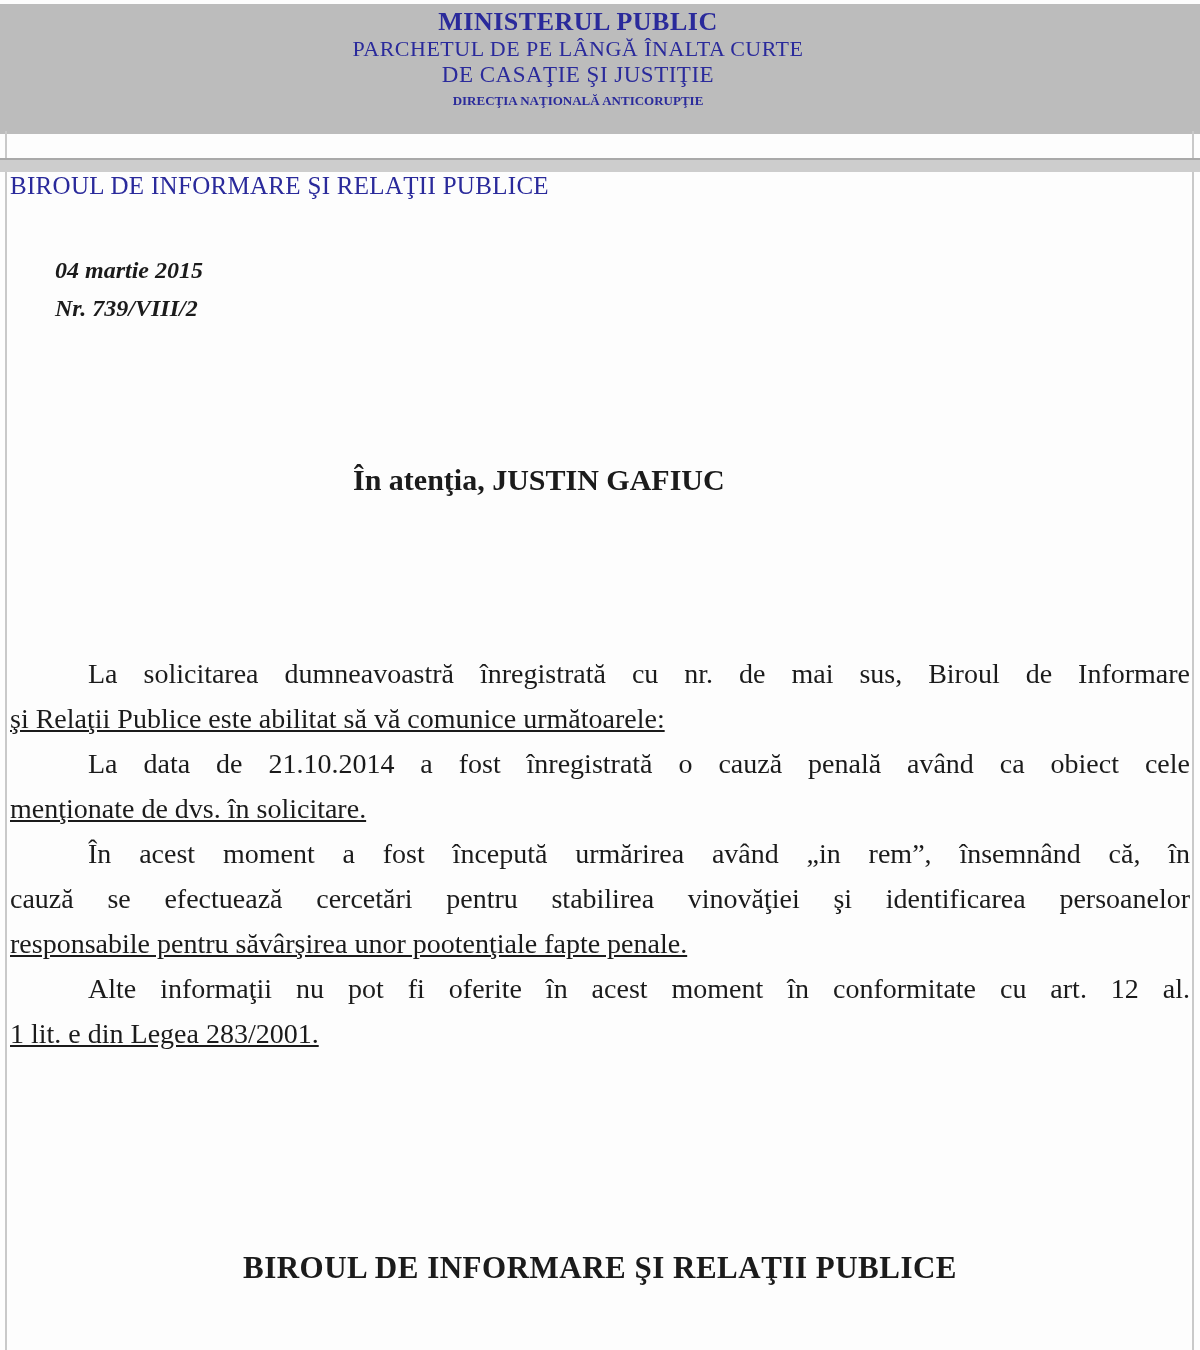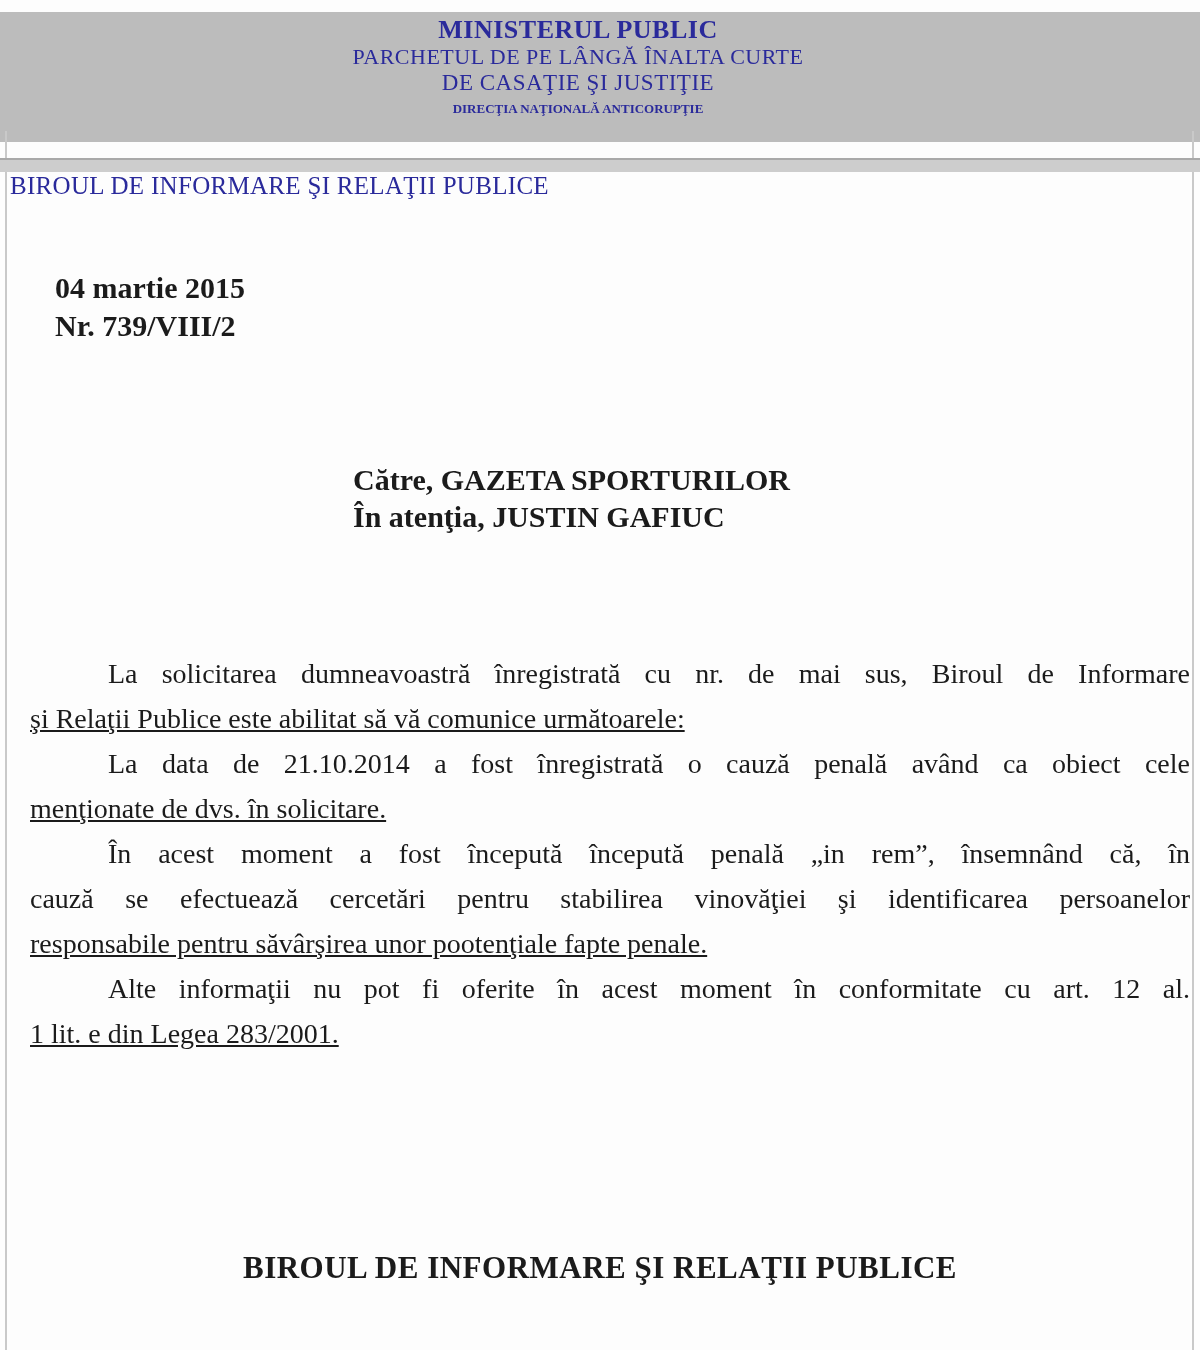--- a/index.html
+++ b/index.html
@@ -9,21 +9,21 @@
     height: 1350px;
     background: #fdfdfd;
     font-family: "Liberation Serif", serif;
     color: #1b1b1b;
     overflow: hidden;
   }
 
   
   .header-band {
     position: absolute;
-    top: 12px; left: 0;
+    top: 4px; left: 0;
     width: 1200px; height: 130px;
     background: #bcbcbc;
     box-sizing: border-box;
     padding-top: 4px;
     padding-right: 44px;
     text-align: center;
     color: #2a2a9b;
   }
   .hb1 { font-size: 26px; font-weight: bold; line-height: 28px; letter-spacing: 0.5px; }
   .hb2 { font-size: 22px; line-height: 26px; letter-spacing: 0.5px; text-align: center; }
@@ -47,45 +47,45 @@
   .office-line {
     position: absolute;
     left: 10px; top: 172px;
     font-size: 25px;
     color: #2a2a9b;
     letter-spacing: 0.3px;
   }
 
   .date-block {
     position: absolute;
-    left: 55px; top: 269px;
+    left: 55px; top: 251px;
     font-weight: bold;
-    font-size: 30px;
+    font-size: 24px;
     line-height: 38px;
+    font-style: italic;
   }
 
   .recipient-block {
     position: absolute;
     left: 353px; top: 461px;
     font-weight: bold;
     font-size: 30px;
     line-height: 37px;
   }
 
   .body-paragraphs {
     position: absolute;
     left: 10px; top: 651px;
     width: 1180px;
     font-size: 28px;
   }
   .bline {
     line-height: 45px;
     text-align: justify;
     text-align-last: justify;
-    margin-left: 20px;
   }
   .bline.last  { text-align-last: left; text-decoration: underline; }
   .bline.first { text-indent: 78px; }
 
   .signature {
     position: absolute;
     left: 0; top: 1250px;
     width: 1200px;
     text-align: center;
     font-weight: bold;
@@ -110,35 +110,34 @@
   <div class="divider"></div>
 
   <div class="office-line">BIROUL DE INFORMARE ŞI RELAŢII PUBLICE</div>
 
   <div class="date-block">
     <div>04 martie 2015</div>
     <div>Nr. 739/VIII/2</div>
   </div>
 
   <div class="recipient-block">
-    <div>Către, GAZETA SPORTURILOR</div>
     <div>În atenţia, JUSTIN GAFIUC</div>
   </div>
 
   <div class="body-paragraphs">
     <div class="paragraph">
       <div class="bline first">La solicitarea dumneavoastră înregistrată cu nr. de mai sus, Biroul de Informare</div>
       <div class="bline last">şi Relaţii Publice este abilitat să vă comunice următoarele:</div>
     </div>
     <div class="paragraph">
       <div class="bline first">La data de 21.10.2014 a fost înregistrată o cauză penală având ca obiect cele</div>
       <div class="bline last">menţionate de dvs. în solicitare.</div>
     </div>
     <div class="paragraph">
-      <div class="bline first">În acest moment a fost începută începută penală „in rem”, însemnând că, în</div>
+      <div class="bline first">În acest moment a fost începută urmărirea având „in rem”, însemnând că, în</div>
       <div class="bline">cauză se efectuează cercetări pentru stabilirea vinovăţiei şi identificarea persoanelor</div>
       <div class="bline last">responsabile pentru săvârşirea unor pootenţiale fapte penale.</div>
     </div>
     <div class="paragraph">
       <div class="bline first">Alte informaţii nu pot fi oferite în acest moment în conformitate cu art. 12 al.</div>
       <div class="bline last">1 lit. e din Legea 283/2001.</div>
     </div>
   </div>
 
   <div class="signature">BIROUL DE INFORMARE ŞI RELAŢII PUBLICE</div>

